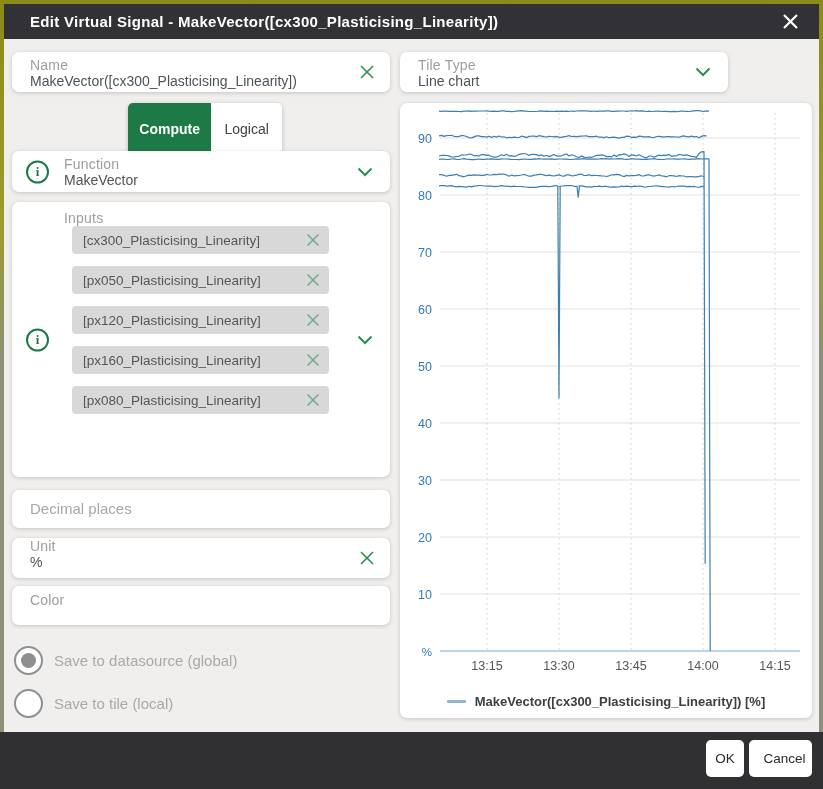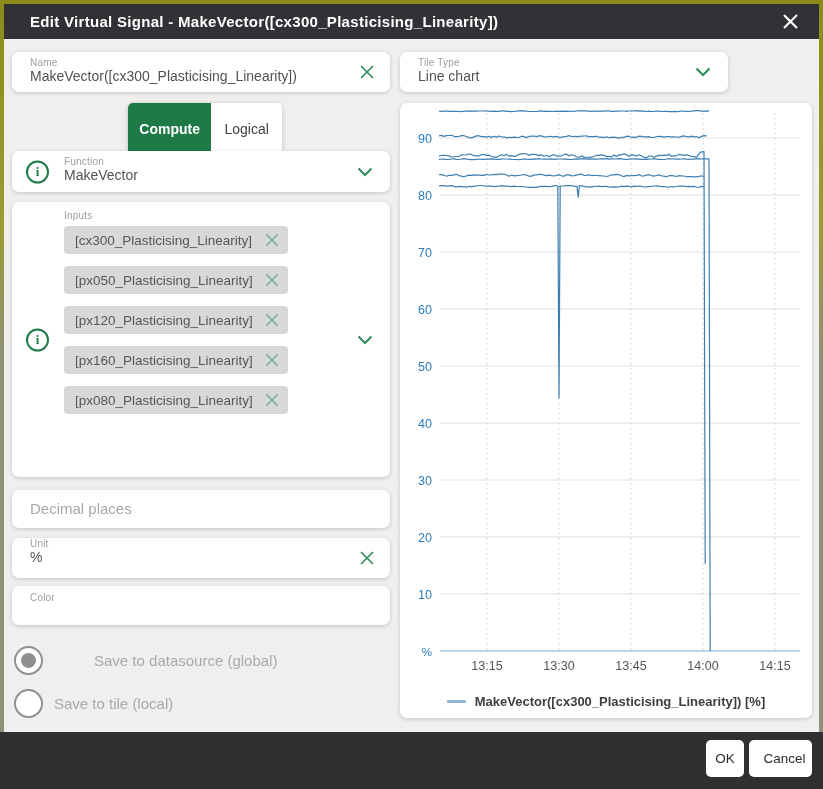--- a/index.html
+++ b/index.html
@@ -13,21 +13,21 @@
   .titlebar {
     position:absolute; left:0; top:0; right:0; height:35px; background:#323236;
     display:flex; align-items:center; padding:0 18px 0 26px;text-align:right;
   }
   .titlebar .title { color:#fff; font-size:15px; font-weight:bold; letter-spacing:.3px; }
   .close-btn { margin-left:auto; width:22px; height:22px; display:flex; align-items:center; justify-content:center; cursor:pointer; }
   .card {
     position:absolute; background:#fff; border-radius:7px;
     box-shadow:0 1px 4px rgba(0,0,0,.18);
   }
-  .fld-label { font-size:10px; color:#9e9e9e; letter-spacing:.2px; }
+  .fld-label { font-size:14px; color:#9e9e9e; letter-spacing:.2px; }
   .fld-value { font-size:14px; color:#4f5356; white-space:nowrap; }
   .name-card   { left:8px;   top:48px;  width:378px; height:40px; padding:5px 40px 0 18px; }
   .tile-card   { left:396px; top:48px;  width:328px; height:40px; padding:5px 40px 0 18px; }
   .clear-x { position:absolute; right:14px; top:50%; transform:translateY(-50%); cursor:pointer; width:18px; height:18px; display:flex; align-items:center; justify-content:center; }
   .chev { position:absolute; right:16px; top:50%; transform:translateY(-50%); cursor:pointer; width:18px; height:12px; display:flex; align-items:center; justify-content:center; }
 
   .toggle { position:absolute; left:124px; top:99px; width:154px; height:52px; display:flex;
             border-radius:5px; overflow:hidden; box-shadow:0 1px 4px rgba(0,0,0,.22); background:#fff; }
   .toggle button { flex:1; border:none; background:#fff; color:#3f4347; font-size:14px; font-family:inherit; cursor:pointer; }
   .toggle button.selected { background:#1d7a46; color:#fff; font-weight:bold; }
@@ -35,37 +35,37 @@
 
   .function-card { left:8px; top:147px; width:378px; height:41px; }
   .inputs-card   { left:8px; top:198px; width:378px; height:275px; }
   .info-badge { position:absolute; left:14px; top:50%; transform:translateY(-50%);
     width:23px; height:23px; border:2px solid #1d7a46; border-radius:50%;
     display:flex; align-items:center; justify-content:center; }
   .info-badge span { color:#1d7a46; font-size:13px; font-weight:bold; font-family:"Liberation Serif",serif; }
   .function-card .txt { position:absolute; left:52px; top:5px; }
   .inputs-label { position:absolute; left:52px; top:8px; }
   .chip-list { position:absolute; left:52px; top:24px; width:241px; }
-  .chip { width:224px; height:28px; background:#d8d8d8; border-radius:4px; margin-bottom:12px;
-          display:flex; align-items:center; padding:0 9px 0 11px; }
+  .chip { width:257px; height:28px; background:#d8d8d8; border-radius:4px; margin-bottom:12px;
+          display:flex; align-items:center; padding:0 9px 0 11px;margin-left:8px; }
   .chip .chip-txt { flex:1; font-size:13.5px; color:#54575a; white-space:nowrap; }
   .chip .chip-x { cursor:pointer; display:flex; align-items:center; }
 
   .decimal-card { left:8px; top:486px; width:378px; height:38px; }
   .decimal-card .ph { line-height:38px; padding-left:18px; font-size:15px; color:#a8a8a8; }
   .unit-card  { left:8px; top:534px; width:378px; height:40px; padding:0 40px 0 18px; }
   .color-card { left:8px; top:582px; width:378px; height:39px; padding:6px 4px 0 18px; }
 
   .radio-row { position:absolute; left:10px; display:flex; align-items:center; cursor:pointer; }
   .radio-row .circle { width:29px; height:29px; border:2.5px solid #909090; border-radius:50%;
     display:flex; align-items:center; justify-content:center; background:#fff; }
   .radio-row .dot { width:15px; height:15px; border-radius:50%; background:transparent; }
   .radio-row.selected .dot { background:#8f8f8f; }
   .radio-row .rlabel { margin-left:11px; font-size:15px; color:#a9a9a9; }
-  .radio-1 { top:642px;gap:40px; }
+  .radio-1 { top:642px; }
   .radio-2 { top:685px; }
 
   .chart-card { left:396px; top:99px; width:412px; height:615px; }
   .chart-card svg { position:absolute; left:0; top:0; }
   .chart-card svg text { font-family:"Liberation Sans",sans-serif; }
   .legend { position:absolute; left:0; right:0; bottom:9px; display:flex; align-items:center; justify-content:center; gap:9px; }
   .legend .swatch { width:19px; height:3px; border-radius:1px; }
   .legend .ltext { font-size:13px; font-weight:bold; color:#3b3f42; white-space:nowrap; }
 
   .footer { position:absolute; left:0; right:0; bottom:0; height:57px; background:#303033; }

